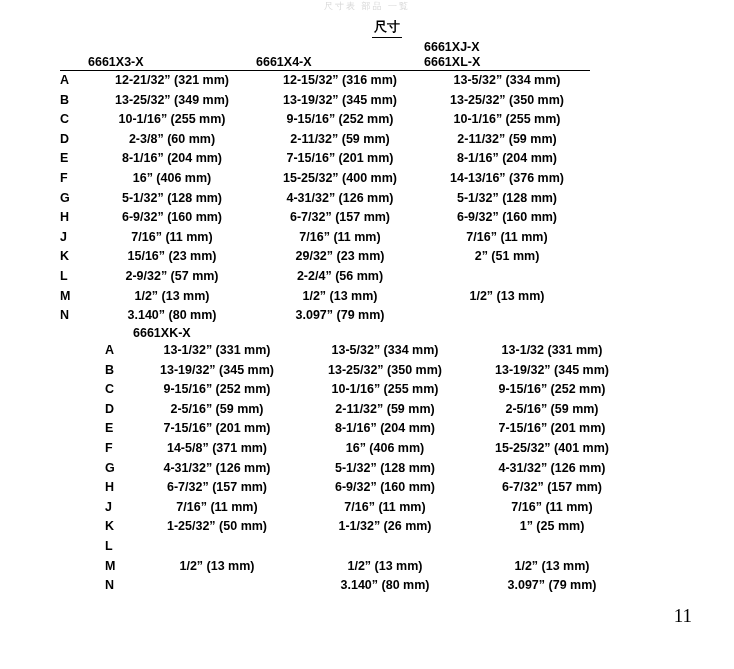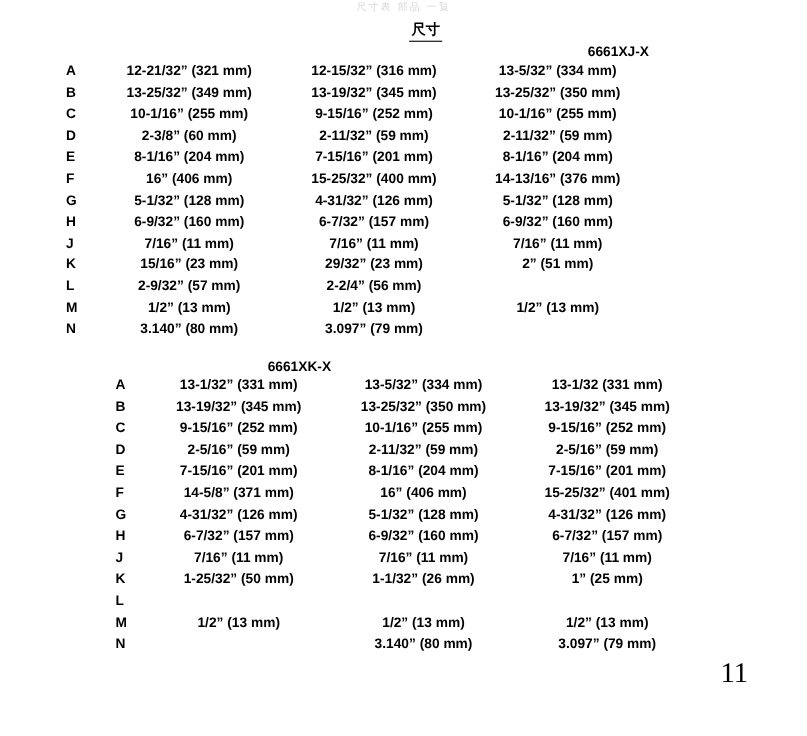--- a/index.html
+++ b/index.html
@@ -54,21 +54,21 @@
     font-size: 12.5px;
     font-weight: bold;
   }
   table.dim td, table.dim th {
     padding: 0;
     margin: 0;
     font-weight: bold;
     vertical-align: top;
   }
   .hdr-cell {
-    text-align: right;
+    text-align: left;
     font-size: 12.5px;
     font-weight: bold;
     line-height: 15px;
     padding-bottom: 1px;
   }
   .hdr-row-bottom td {
     border-bottom: 1.5px solid #000;
     padding-bottom: 2px;
   }
   .lbl {
@@ -103,23 +103,23 @@
     width: 530px;
     margin-left: 45px;
   }
   #table-2 .col-label { width: 28px; }
   #table-2 .col-a { width: 168px; }
   #table-2 .col-b { width: 168px; }
   #table-2 .col-c { width: 166px; }
 
   .page-number {
     position: absolute;
-    right: 40px;
+    right: 28px;
     bottom: 42px;
-    font-size: 26px;
+    font-size: 19px;
     font-weight: normal;
     font-family: "Liberation Serif", serif;
   }
 </style>
 </head>
 <body>
 
 <div class="page">
 
   <div class="top-faint">尺寸表 部品 一覧</div>
@@ -135,20 +135,26 @@
         <col class="col-b">
         <col class="col-c">
     </colgroup>
     <tbody>
       <tr>
         <td class="lbl spacer-hdr"></td>
         <td class="hdr-cell"></td>
         <td class="hdr-cell"></td>
         <td class="hdr-cell">6661XJ-X</td>
       </tr>
+      <tr class="hdr-row-bottom">
+        <td class="lbl"></td>
+        <td class="hdr-cell">6661X3-X</td>
+        <td class="hdr-cell">6661X4-X</td>
+        <td class="hdr-cell">6661XL-X</td>
+      </tr>
 
       <tr>
         <td class="lbl">A</td>
         <td class="val">12-21/32” (321 mm)</td>
         <td class="val">12-15/32” (316 mm)</td>
         <td class="val">13-5/32” (334 mm)</td>
       </tr>
       <tr>
         <td class="lbl">B</td>
         <td class="val">13-25/32” (349 mm)</td>

